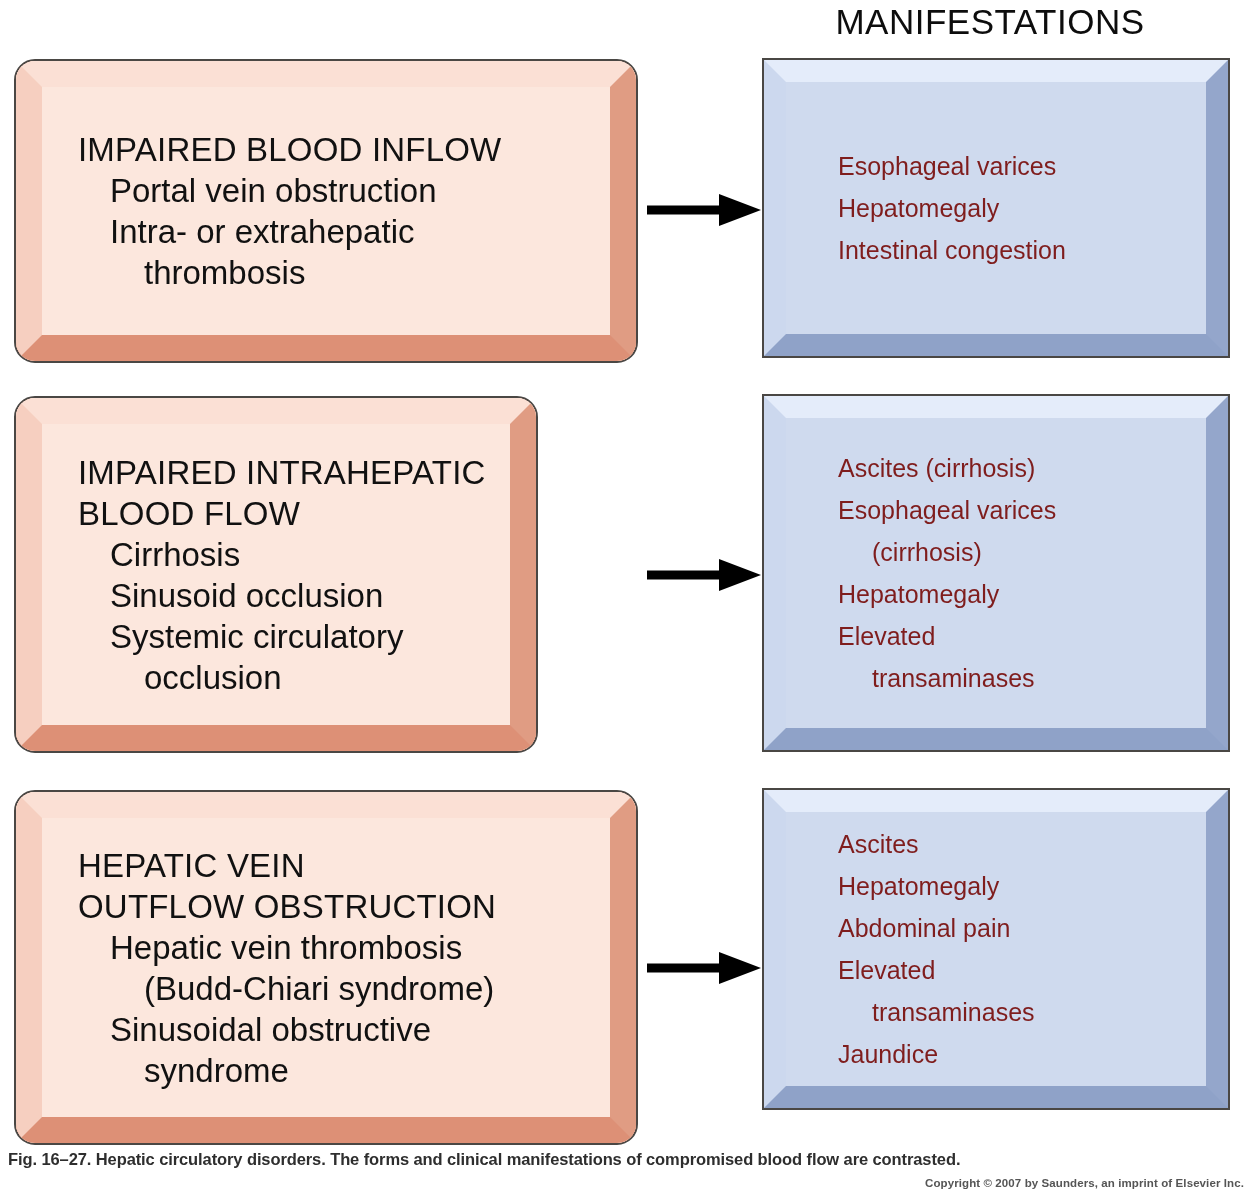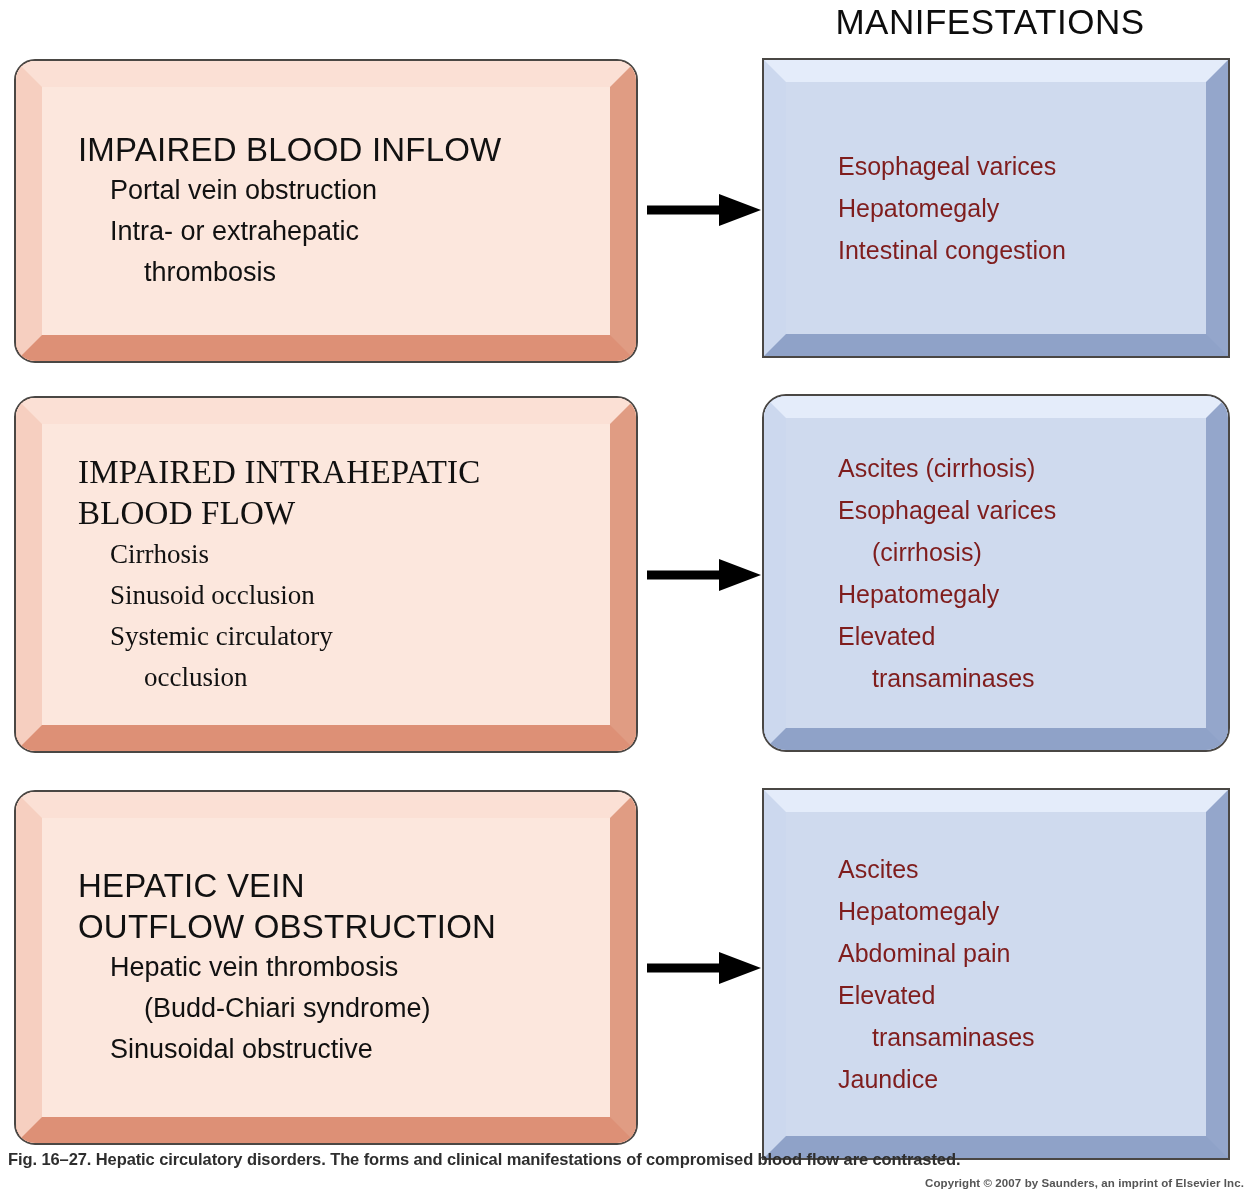--- a/index.html
+++ b/index.html
@@ -92,21 +92,21 @@
 
   
   .title-line {
     font-size: 33px;
     line-height: 41px;
     color: #111111;
     letter-spacing: 0.2px;
     white-space: nowrap;
   }
   .item-line {
-    font-size: 27px;
+    font-size: 33px;
     line-height: 41px;
     color: #111111;
     white-space: nowrap;
   }
   .indent-1 { padding-left: 32px; }
   .indent-2 { padding-left: 66px; }
 
   .mani-line {
     font-size: 25px;
     line-height: 42px;
@@ -178,42 +178,42 @@
     <div class="bevel"></div>
     <div class="inner">
       <div class="content">
         <div class="mani-line">Esophageal varices</div>
         <div class="mani-line">Hepatomegaly</div>
         <div class="mani-line">Intestinal congestion</div>
       </div>
     </div>
   </div>
 
-  <div class="box box-pink" style="left:14px; top:396px; width:624px; height:357px;font-family:Liberation Serif, serif;">
+  <div class="box box-pink" style="left:14px; top:396px; width:524px; height:357px;">
     <div class="bevel"></div>
     <div class="inner">
       <div class="content">
         <div class="title-line">IMPAIRED INTRAHEPATIC</div>
         <div class="title-line">BLOOD FLOW</div>
         <div class="item-line indent-1">Cirrhosis</div>
         <div class="item-line indent-1">Sinusoid occlusion</div>
         <div class="item-line indent-1">Systemic circulatory</div>
         <div class="item-line indent-2">occlusion</div>
       </div>
     </div>
   </div>
 
   <div class="arrow" style="left:645px; top:555px;">
     <svg width="118" height="40" viewBox="0 0 118 40" xmlns="http://www.w3.org/2000/svg">
       <line x1="2" y1="20" x2="80" y2="20" stroke="#000000" stroke-width="9"></line>
       <polygon points="74,4 116,20 74,36" fill="#000000"></polygon>
     </svg>
   </div>
 
-  <div class="box box-blue" style="left:762px; top:394px; width:468px; height:358px;border-radius:24px;">
+  <div class="box box-blue" style="left:762px; top:394px; width:468px; height:358px;">
     <div class="bevel"></div>
     <div class="inner">
       <div class="content">
         <div class="mani-line">Ascites (cirrhosis)</div>
         <div class="mani-line">Esophageal varices</div>
         <div class="mani-line mani-indent">(cirrhosis)</div>
         <div class="mani-line">Hepatomegaly</div>
         <div class="mani-line">Elevated</div>
         <div class="mani-line mani-indent">transaminases</div>
       </div>
@@ -222,32 +222,33 @@
 
   <div class="box box-pink" style="left:14px; top:790px; width:624px; height:355px;">
     <div class="bevel"></div>
     <div class="inner">
       <div class="content">
         <div class="title-line">HEPATIC VEIN</div>
         <div class="title-line">OUTFLOW OBSTRUCTION</div>
         <div class="item-line indent-1">Hepatic vein thrombosis</div>
         <div class="item-line indent-2">(Budd-Chiari syndrome)</div>
         <div class="item-line indent-1">Sinusoidal obstructive</div>
+        <div class="item-line indent-2">syndrome</div>
       </div>
     </div>
   </div>
 
   <div class="arrow" style="left:645px; top:948px;">
     <svg width="118" height="40" viewBox="0 0 118 40" xmlns="http://www.w3.org/2000/svg">
       <line x1="2" y1="20" x2="80" y2="20" stroke="#000000" stroke-width="9"></line>
       <polygon points="74,4 116,20 74,36" fill="#000000"></polygon>
     </svg>
   </div>
 
-  <div class="box box-blue" style="left:762px; top:788px; width:468px; height:372px;">
+  <div class="box box-blue" style="left:762px; top:788px; width:468px; height:322px;">
     <div class="bevel"></div>
     <div class="inner">
       <div class="content">
         <div class="mani-line">Ascites</div>
         <div class="mani-line">Hepatomegaly</div>
         <div class="mani-line">Abdominal pain</div>
         <div class="mani-line">Elevated</div>
         <div class="mani-line mani-indent">transaminases</div>
         <div class="mani-line">Jaundice</div>
       </div>

